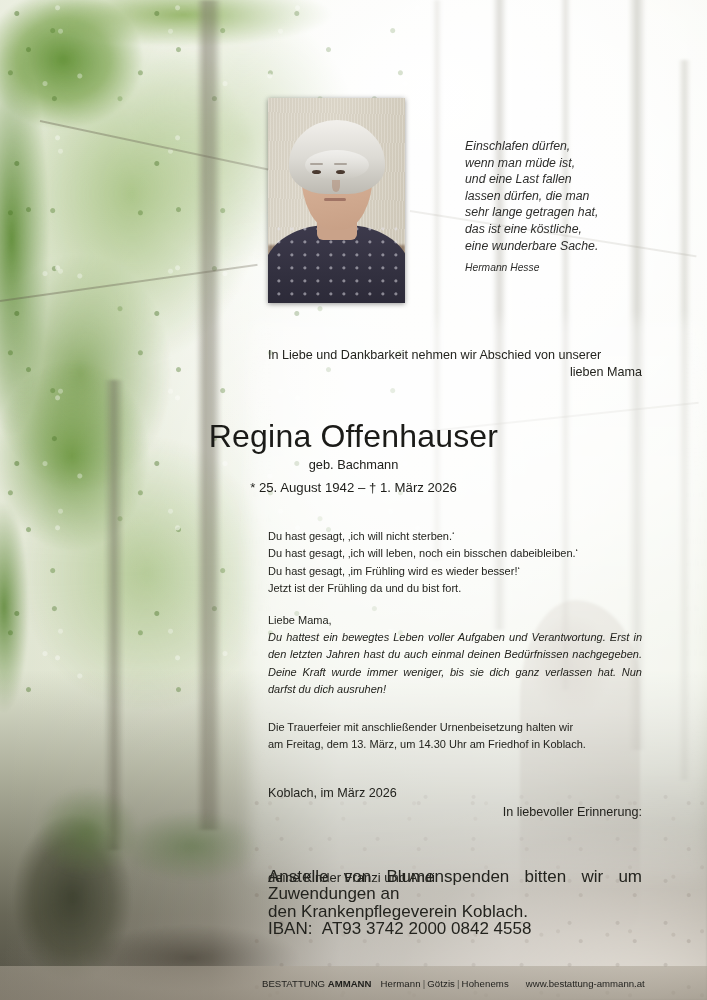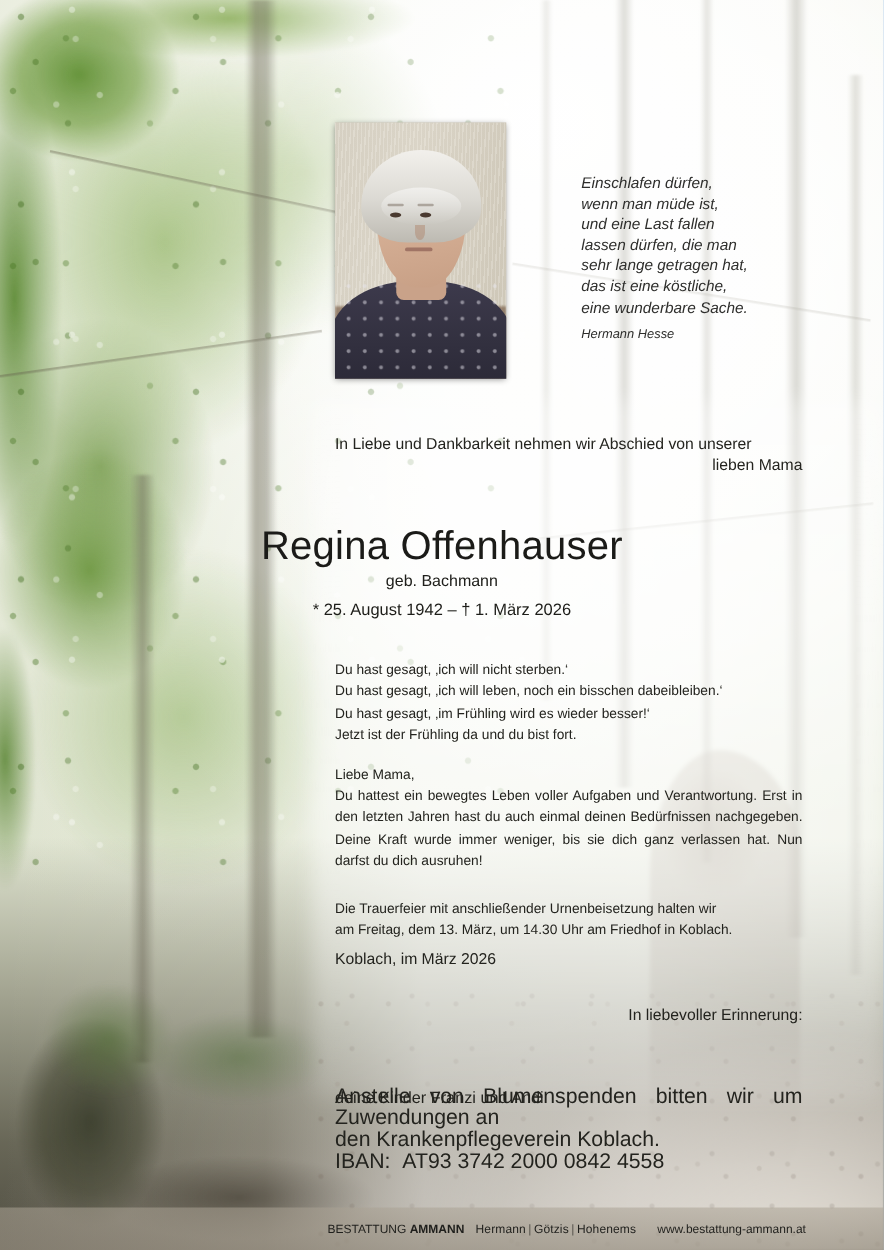--- a/index.html
+++ b/index.html
@@ -2,21 +2,21 @@
 <html lang="de"><head>
 <meta charset="utf-8">
 <style>
   html,body{margin:0;padding:0;background:#ffffff;}
   body{font-family:"Liberation Sans",sans-serif;-webkit-font-smoothing:antialiased;}
 
   .card{
     position:relative;
     width:707px;height:1000px;
     overflow:hidden;
-    background:#3b82f6;
+    background:#fde047;
   }
 
   
   .bg{position:absolute;inset:0;overflow:hidden;}
 
   
   .bg-base{
     position:absolute;inset:0;
     background:
       radial-gradient(120% 70% at 62% 10%, #ffffff 0%, #f6f7f0 30%, #e8ecdc 58%, #dfe4d0 100%),
@@ -199,26 +199,26 @@
     position:absolute;left:0;right:0;top:456px;text-align:center;
     font-size:12.8px;line-height:18px;color:#20201c;
   }
   .dates{
     position:absolute;left:0;right:0;top:478px;text-align:center;
     font-size:13.2px;line-height:19px;color:#1d1d19;
   }
 
   .body{position:absolute;left:268px;top:528px;width:374px;color:#23231e;}
   .blk{font-size:11px;line-height:17.4px;}
-  .blk.just{text-align:justify;}
+  .blk.just{text-align:justify;font-style:italic;}
   .gap{height:14px;}
   .gap-lg{height:20px;}
 
   .place{
-    position:absolute;left:268px;top:759px;
+    position:absolute;left:268px;top:785px;
     font-size:12.6px;line-height:17.4px;color:#23231e;
   }
   .sign{position:absolute;left:268px;top:804px;width:374px;color:#23231e;}
   .sign .ind{padding-left:77px;font-size:12.6px;line-height:17.4px;text-align:right;}
   .sign .kids{font-size:13px;line-height:17.4px;margin-top:48px;}
 
   .donate{
     position:absolute;left:268px;top:868px;width:374px;
     font-size:17px;line-height:17.4px;color:#23231e;text-align:justify;
   }

